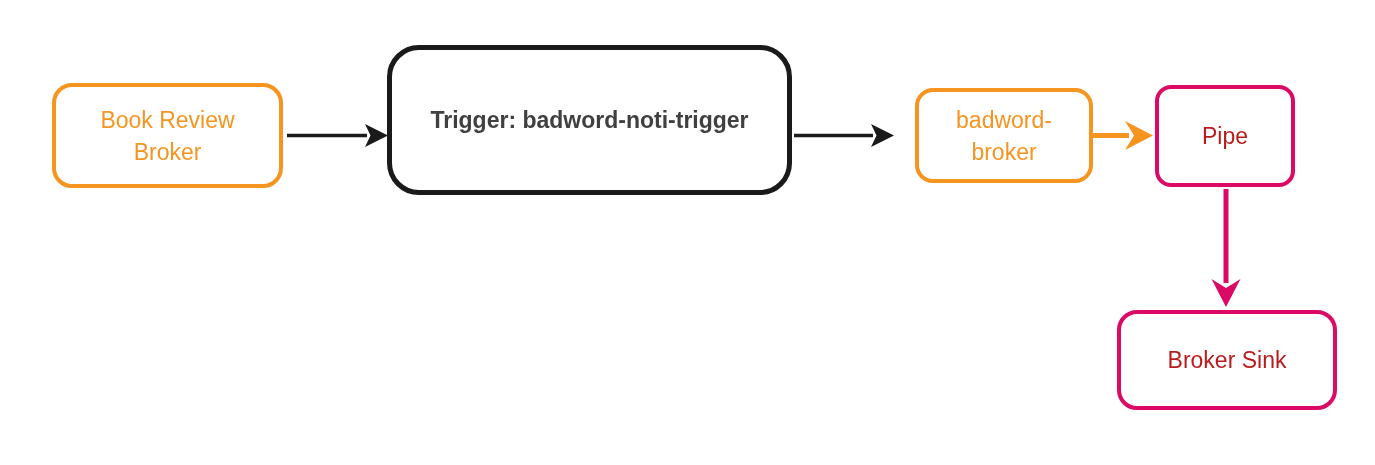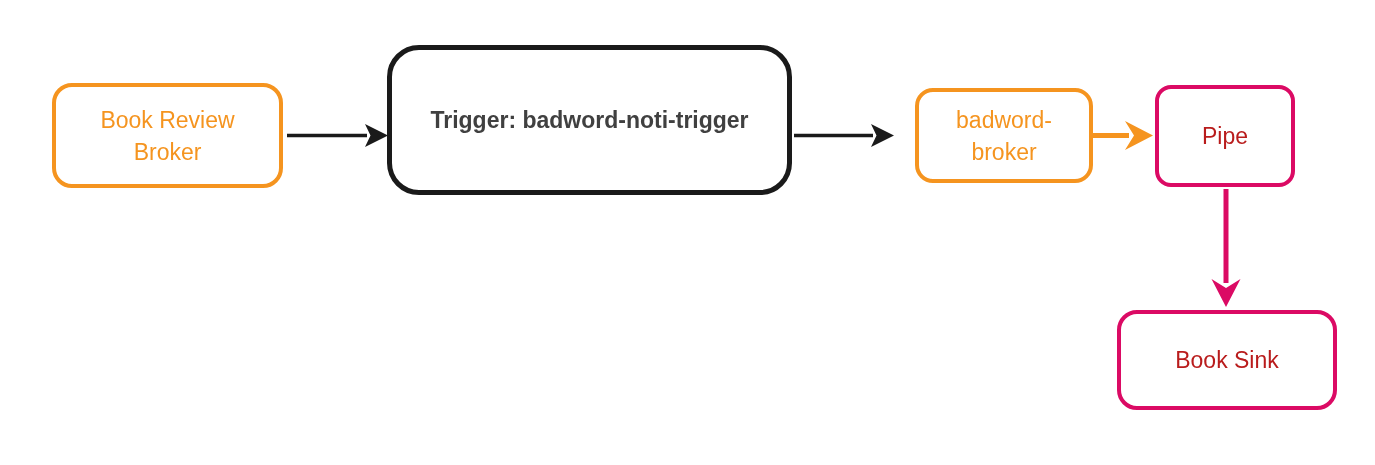--- a/index.html
+++ b/index.html
@@ -119,16 +119,16 @@
 
   <div class="node node-orange node-badword">
     <span class="node-label">badword-broker</span>
   </div>
 
   <div class="node node-pink node-pipe">
     <span class="node-label">Pipe</span>
   </div>
 
   <div class="node node-pink node-slack">
-    <span class="node-label">Book Sink</span>
+    <span class="node-label">Broker Sink</span>
   </div>
 
 </div>
 
 </body></html>

